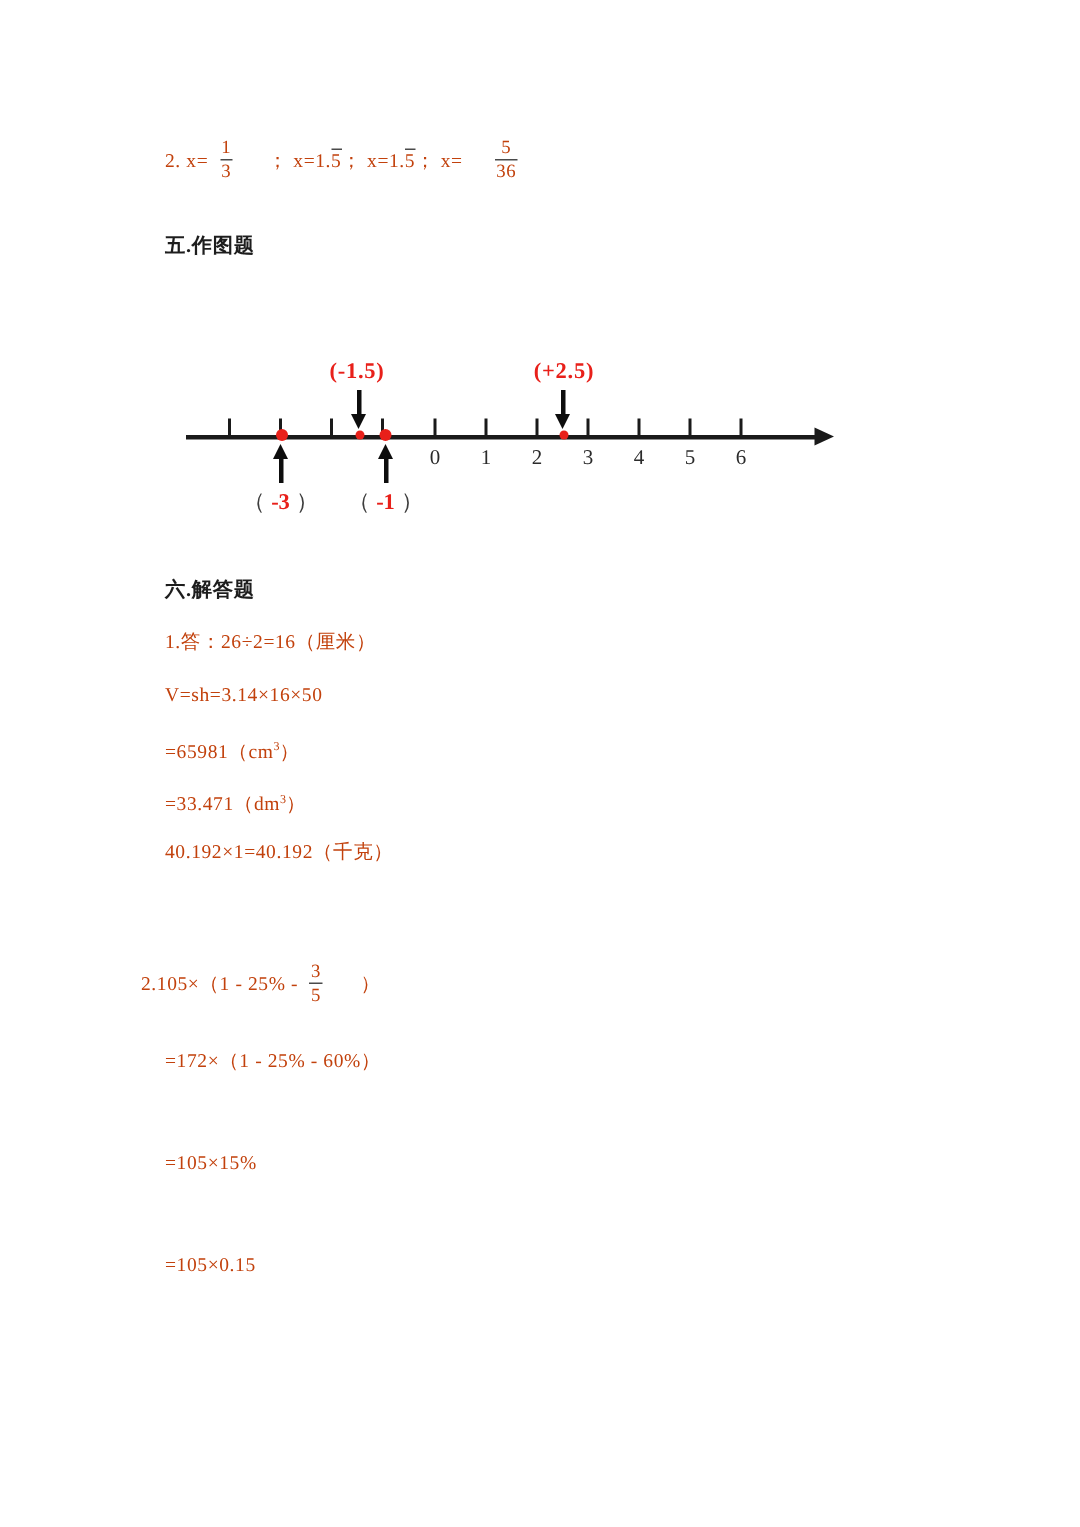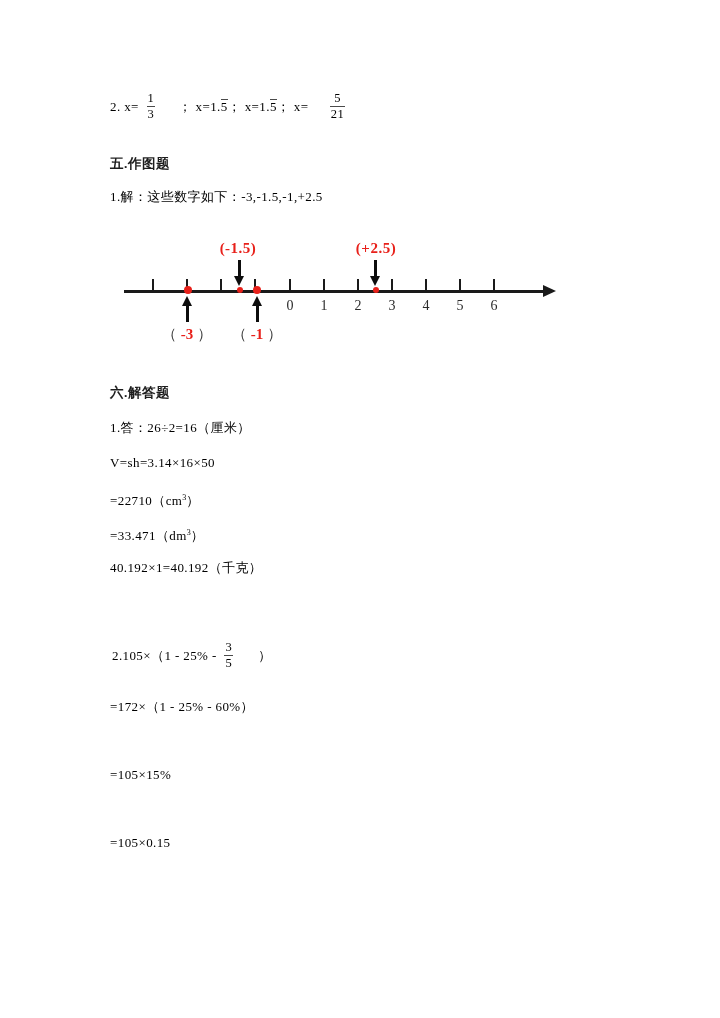--- a/index.html
+++ b/index.html
@@ -22,21 +22,21 @@
     height: 1018px;
     background: #ffffff;
   }
 
   
   .line {
     position: absolute;
     white-space: nowrap;
     font-size: 13px;
     line-height: 18px;
-    color: #000000;
+    color: #c2410c;
     letter-spacing: 0.4px;
   }
   .heading {
     font-weight: bold;
     color: #1d1d1d;
     font-size: 13.5px;
     letter-spacing: 0.5px;
   }
 
   
@@ -209,27 +209,26 @@
     </span>
     <span style="display:inline-block;width:12px;"></span>
     <span>；</span>
     <span>x=1.</span><span class="ovl">5</span><span>；</span>
     <span>x=1.</span><span class="ovl">5</span><span>；</span>
     <span>x=</span>
     <span style="display:inline-block;width:10px;"></span>
     <span class="frac">
       <span class="num">5</span>
       <span class="bar"></span>
-      <span class="den">21</span>
+      <span class="den">36</span>
     </span>
   </div>
 
   <div class="line heading" style="left:110px; top:155px;">五.作图题</div>
 
-  <div class="line" style="left:110px; top:188px;">1.解：这些数字如下：-3,-1.5,-1,+2.5</div>
 
   <div id="numberline-figure">
 
     <div class="axis"></div>
     <div class="axis-arrow"></div>
 
     <div class="tick" style="left:42px;"></div>
     <div class="tick" style="left:76px;"></div>
     <div class="tick" style="left:110px;"></div>
     <div class="tick" style="left:144px;"></div>
@@ -283,31 +282,31 @@
     </div>
   </div>
 
   <div class="line heading" style="left:110px; top:384px;">六.解答题</div>
 
   <div class="line" style="left:110px; top:419px;">1.答：26÷2=16（厘米）</div>
 
   <div class="line" style="left:110px; top:454px;">V=sh=3.14×16×50</div>
 
   <div class="line" style="left:110px; top:489px;">
-    <span>=22710（cm</span><sup class="unit">3</sup><span>）</span>
+    <span>=65981（cm</span><sup class="unit">3</sup><span>）</span>
   </div>
 
   <div class="line" style="left:110px; top:524px;">
     <span>=33.471（dm</span><sup class="unit">3</sup><span>）</span>
   </div>
 
   <div class="line" style="left:110px; top:559px;">40.192×1=40.192（千克）</div>
 
 
-  <div class="line" style="left:112px; top:641px;">
+  <div class="line" style="left:94px; top:641px;">
     <span>2.105×（1 - 25% -</span>
     <span class="frac">
       <span class="num">3</span>
       <span class="bar"></span>
       <span class="den">5</span>
     </span>
     <span style="display:inline-block;width:14px;"></span>
     <span>）</span>
   </div>
 

